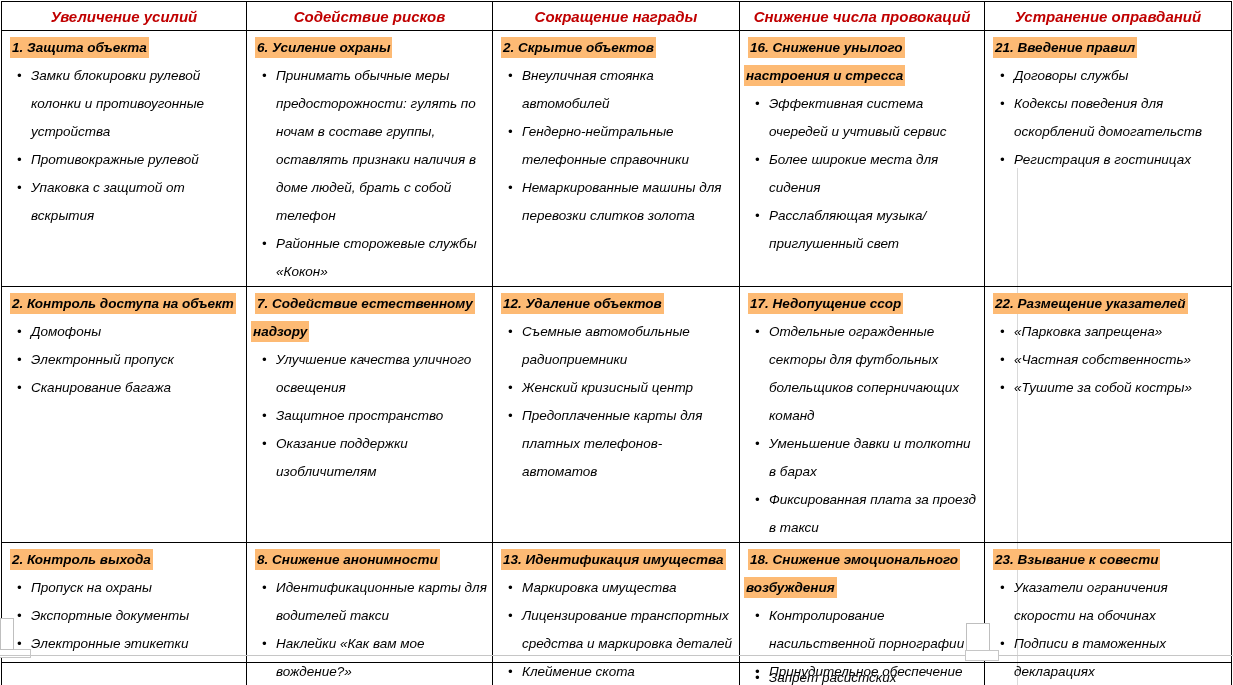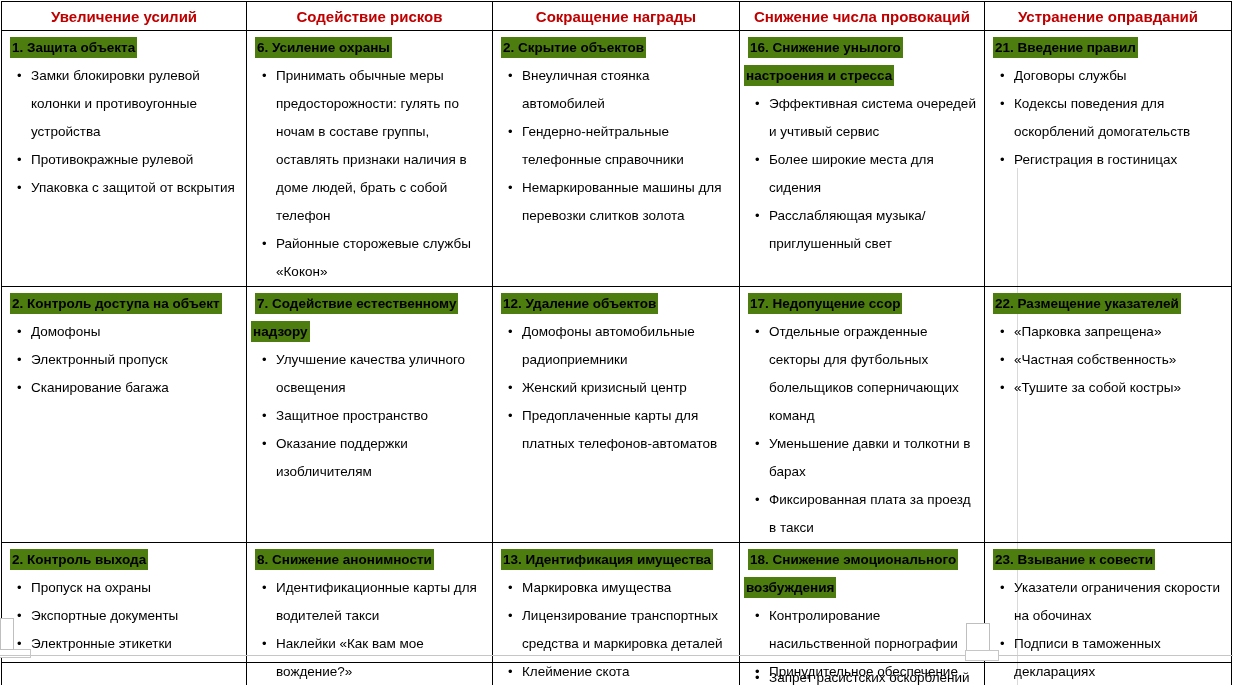--- a/index.html
+++ b/index.html
@@ -26,20 +26,21 @@
     border-collapse: collapse;
     table-layout: fixed;
     width: 1230px;
     background: transparent;
   }
   table.doc th, table.doc td {
     border: 1px solid #000000;
     vertical-align: top;
     padding: 3px 4px 0 4px;
     overflow: hidden;
+    font-style: italic;
   }
   tr.hdr-row th {
     height: 24px;
     padding: 2px 2px 0 2px;
     text-align: center;
     font-weight: bold;
     font-size: 15px;
     line-height: 26px;
     color: #C00000;
     background: transparent;
@@ -49,21 +50,21 @@
   tr.cont-row td { height: 40px; padding-top: 1px; }
 
   .cell { font-size: 13.5px; line-height: 28px; color: #000000; }
 
   .heading {
     font-weight: bold;
     text-indent: 4px;
     margin: 0 0 0 0;
   }
   .hl {
-    background: #4d7c0f;
+    background: #fdba74;
     padding: 3px 2px 3px 2px;
     -webkit-box-decoration-break: clone;
     box-decoration-break: clone;
   }
   .bullet {
     position: relative;
     padding-left: 25px;
     margin: 0;
   }
   .dot {
@@ -182,21 +183,21 @@
               <div class="cell">
           <div class="heading"><span class="hl">7. Содействие естественному надзору</span></div>
           <div class="bullet"><span class="dot">•</span><span>Улучшение качества уличного освещения</span></div>
           <div class="bullet"><span class="dot">•</span><span>Защитное пространство</span></div>
           <div class="bullet"><span class="dot">•</span><span>Оказание поддержки изобличителям</span></div>
         </div>
             </td>
         <td>
               <div class="cell">
           <div class="heading"><span class="hl">12. Удаление объектов</span></div>
-          <div class="bullet"><span class="dot">•</span><span>Домофоны автомобильные радиоприемники</span></div>
+          <div class="bullet"><span class="dot">•</span><span>Съемные автомобильные радиоприемники</span></div>
           <div class="bullet"><span class="dot">•</span><span>Женский кризисный центр</span></div>
           <div class="bullet"><span class="dot">•</span><span>Предоплаченные карты для платных телефонов-автоматов</span></div>
         </div>
             </td>
         <td>
               <div class="cell">
           <div class="heading"><span class="hl">17. Недопущение ссор</span></div>
           <div class="bullet"><span class="dot">•</span><span>Отдельные огражденные секторы для футбольных болельщиков соперничающих команд</span></div>
           <div class="bullet"><span class="dot">•</span><span>Уменьшение давки и толкотни в барах</span></div>
           <div class="bullet"><span class="dot">•</span><span>Фиксированная плата за проезд в такси</span></div>

